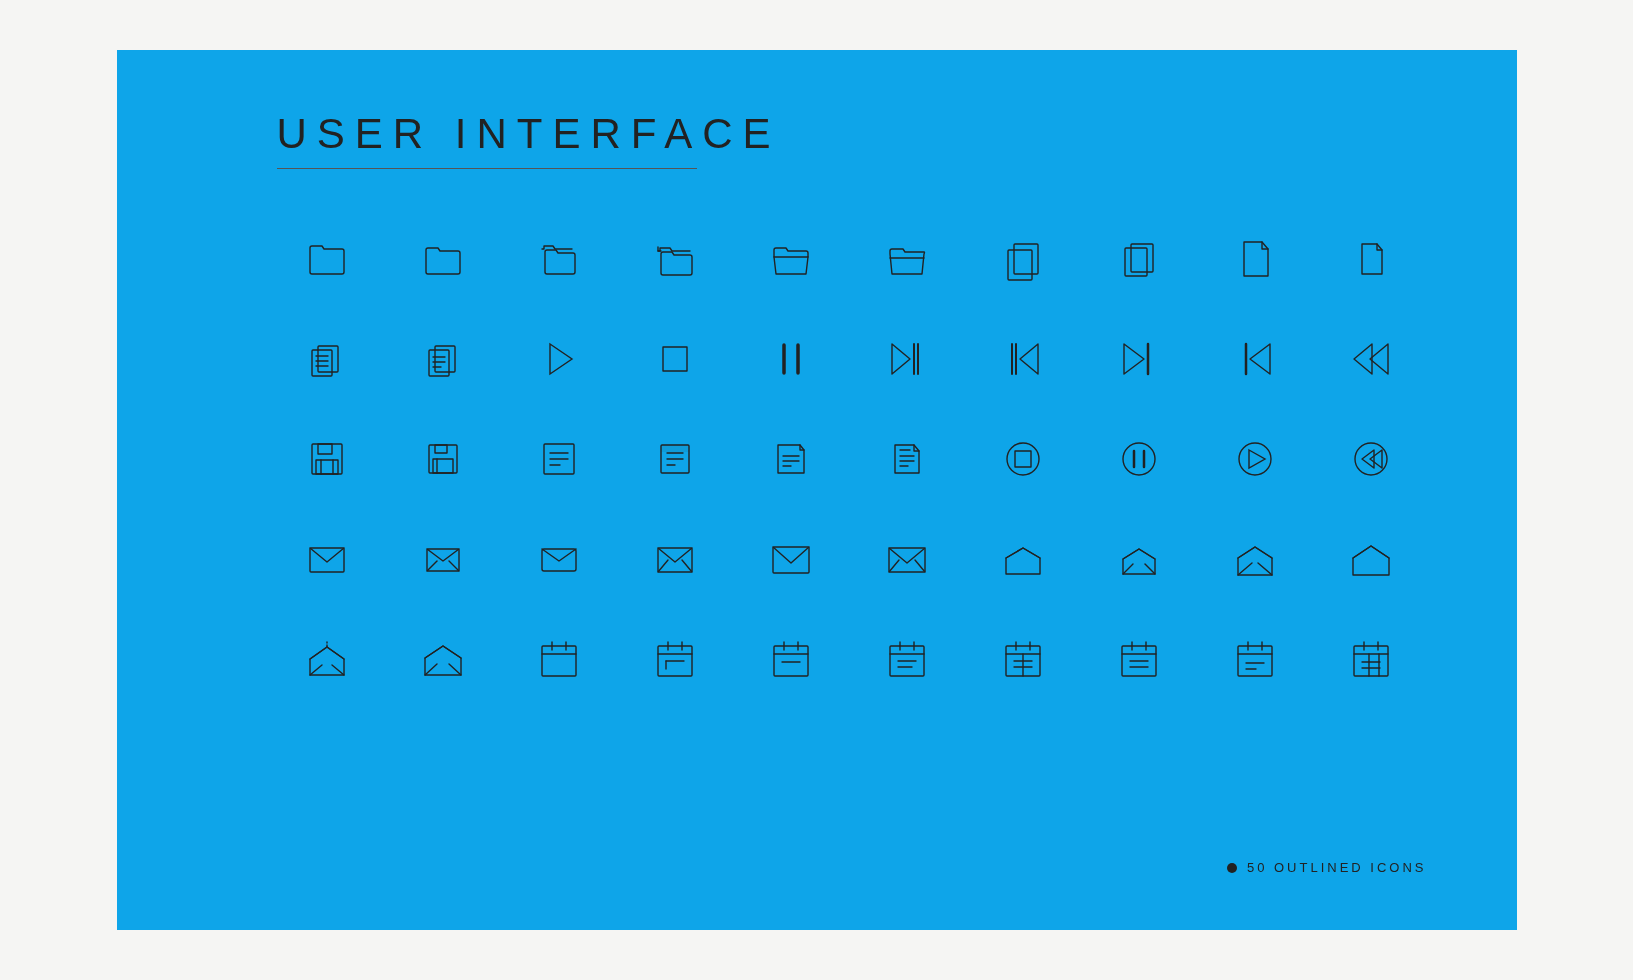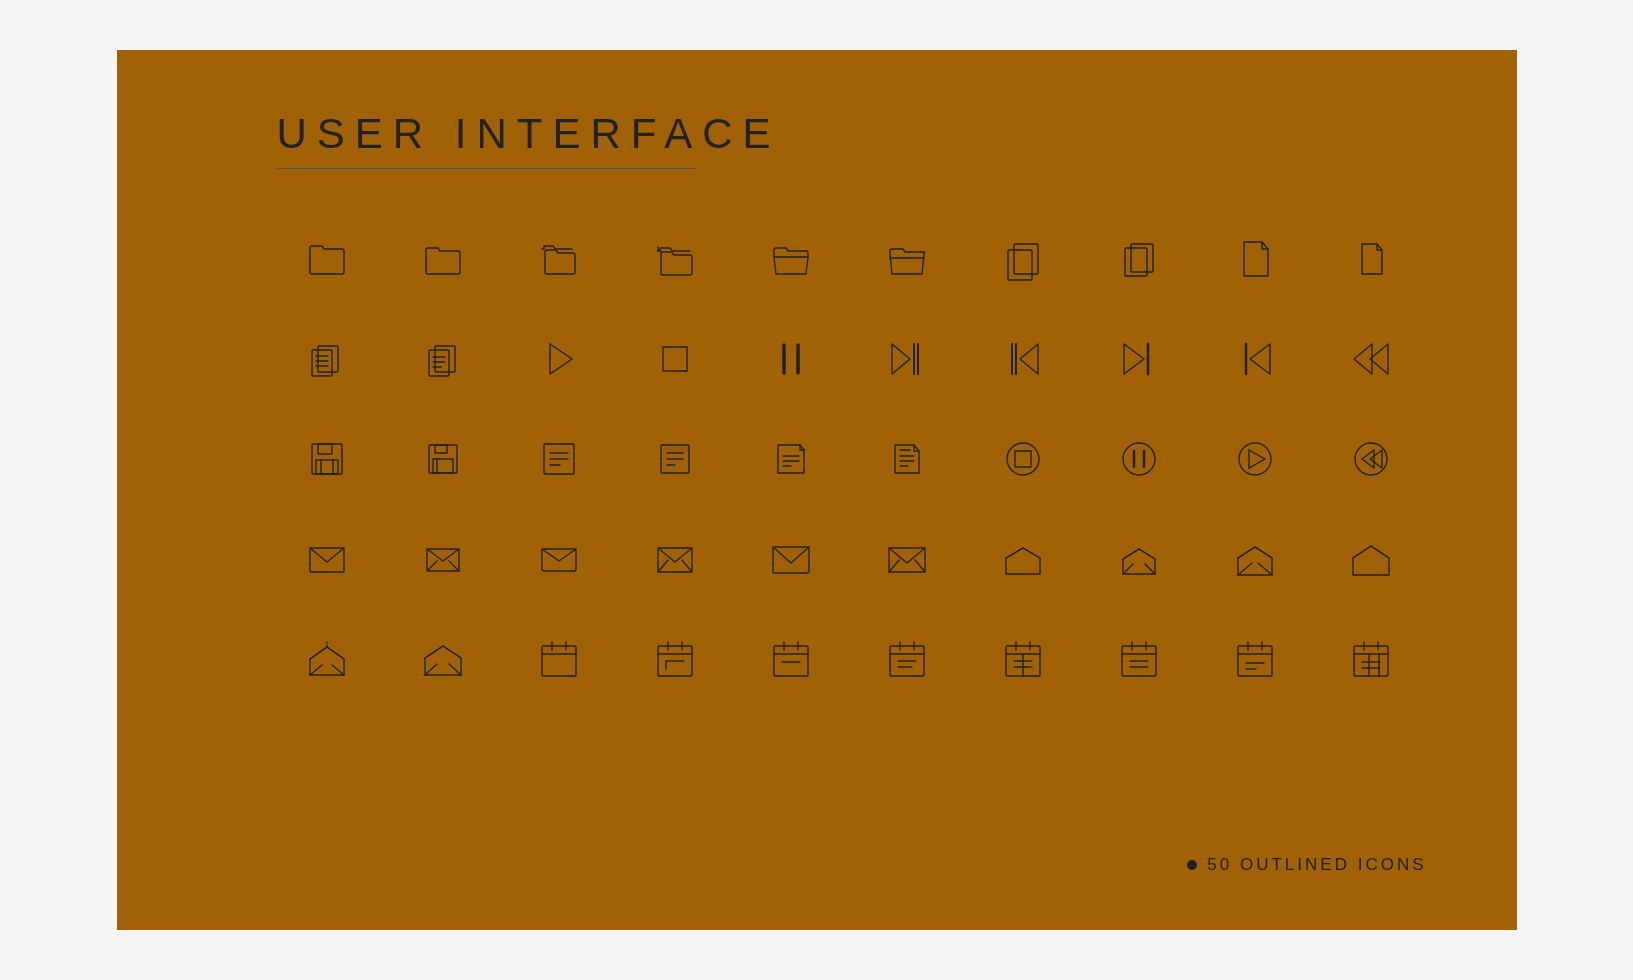--- a/index.html
+++ b/index.html
@@ -6,21 +6,21 @@
     body {
       background: #f5f5f3;
       width: 1633px;
       min-height: 980px;
       font-family: 'Arial', sans-serif;
       display: flex;
       align-items: center;
       justify-content: center;
     }
     .card {
-      background: #a16207;
+      background: #0ea5e9;
       width: 1400px;
       min-height: 880px;
       padding: 60px 80px 60px 160px;
       position: relative;
     }
     .title-section {
       margin-bottom: 50px;
     }
     .main-title {
       font-size: 42px;
@@ -56,21 +56,21 @@
       stroke-linecap: round;
       stroke-linejoin: round;
     }
     .footer-badge {
       position: absolute;
       bottom: 55px;
       right: 90px;
       display: flex;
       align-items: center;
       gap: 10px;
-      font-size: 17px;
+      font-size: 13px;
       letter-spacing: 3px;
       color: #222;
       font-weight: 400;
     }
     .dot {
       width: 10px;
       height: 10px;
       background: #222;
       border-radius: 50%;
     }

